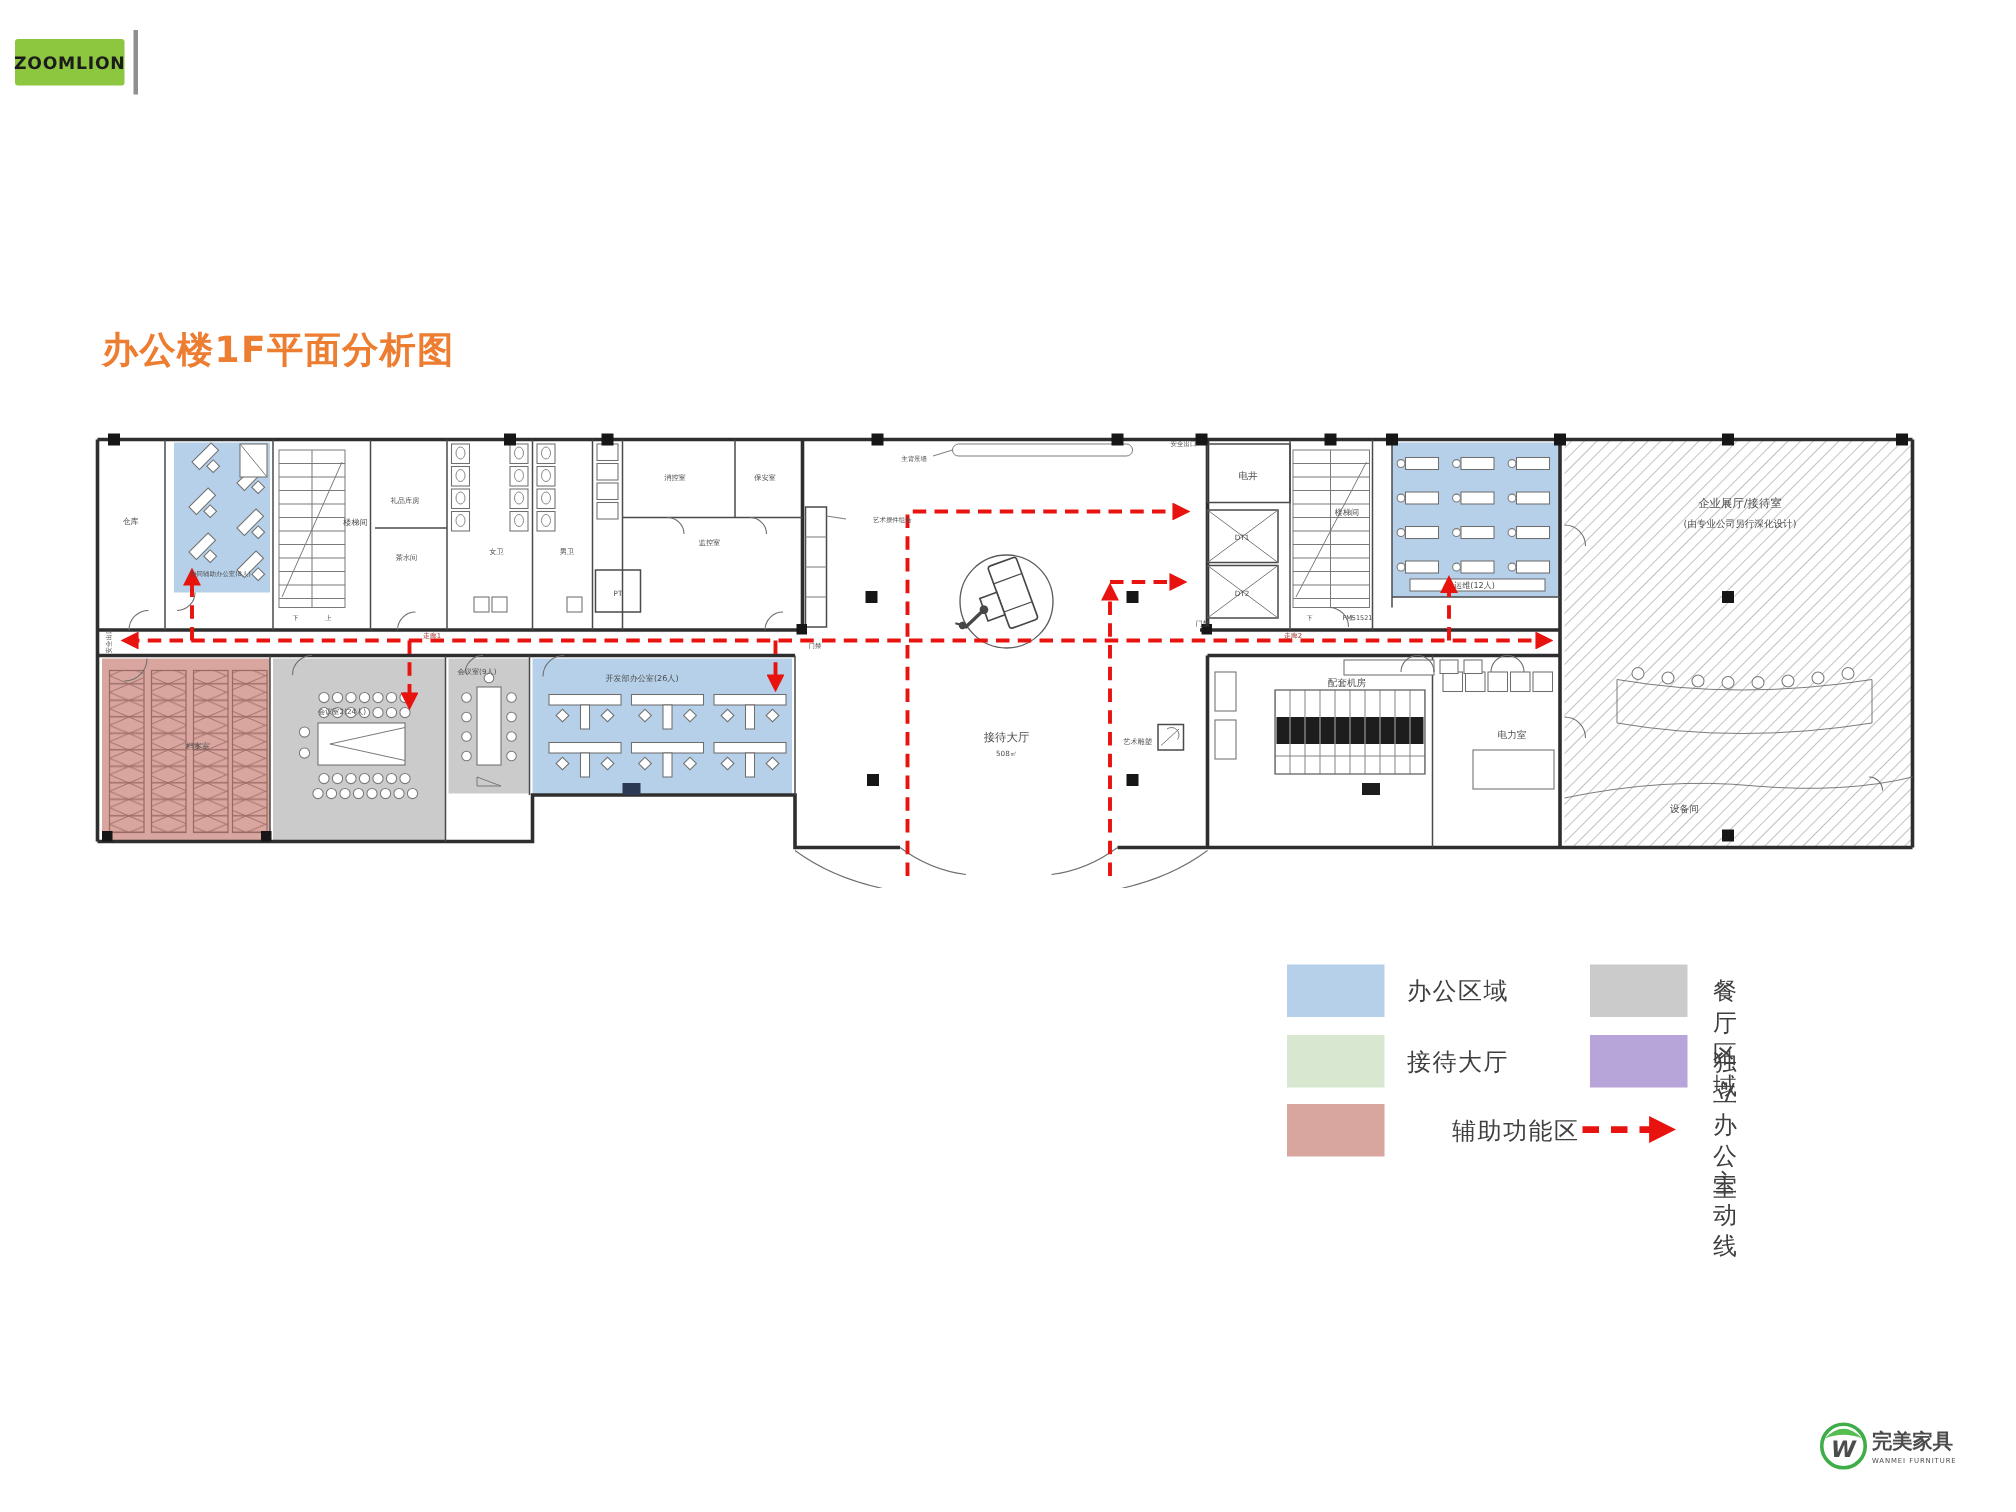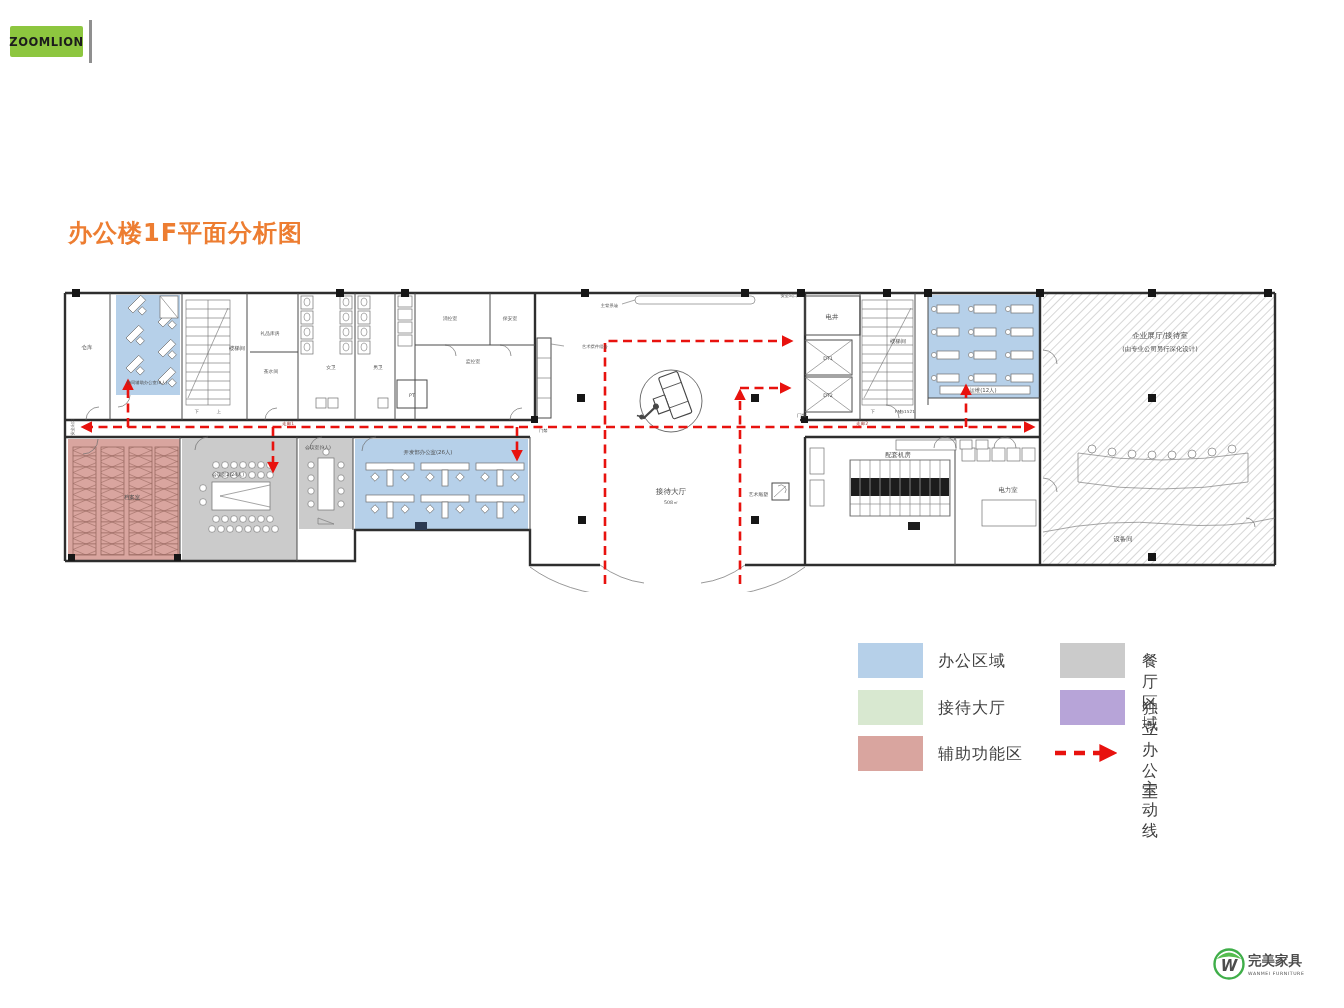--- a/index.html
+++ b/index.html
@@ -33,21 +33,21 @@
   
   .sw{position:absolute;width:65px;height:35px;}
   .sw-office{left:858px;top:643px;background:#b6d0e9;}
   .sw-meeting{left:1060px;top:643px;background:#cbcbcb;}
   .sw-indep{left:858px;top:690px;background:#d8e8d0;}
   .sw-dining{left:1060px;top:690px;background:#b7a4d8;}
   .sw-aux{left:858px;top:736px;background:#d9a59f;}
   .lg-label{position:absolute;font-size:16px;color:#3f3f3f;letter-spacing:1px;}
   .lb1{left:938px;top:651px;text-align:center;} .lb2{left:1142px;top:651px;}
   .lb3{left:938px;top:698px;} .lb4{left:1142px;top:698px;}
-  .lb5{left:938px;top:744px;} .lb6{left:1142px;top:744px;margin-top:35px;}
+  .lb5{left:968px;top:744px;} .lb6{left:1142px;top:744px;margin-top:35px;}
   .lg-arrow{position:absolute;left:1052px;top:744px;}
   
   .brand{position:absolute;left:1208px;top:938px;width:130px;height:55px;}
 </style>
 </head>
 <body>
 
 <div class="page">
 
   <div class="logo-box">

